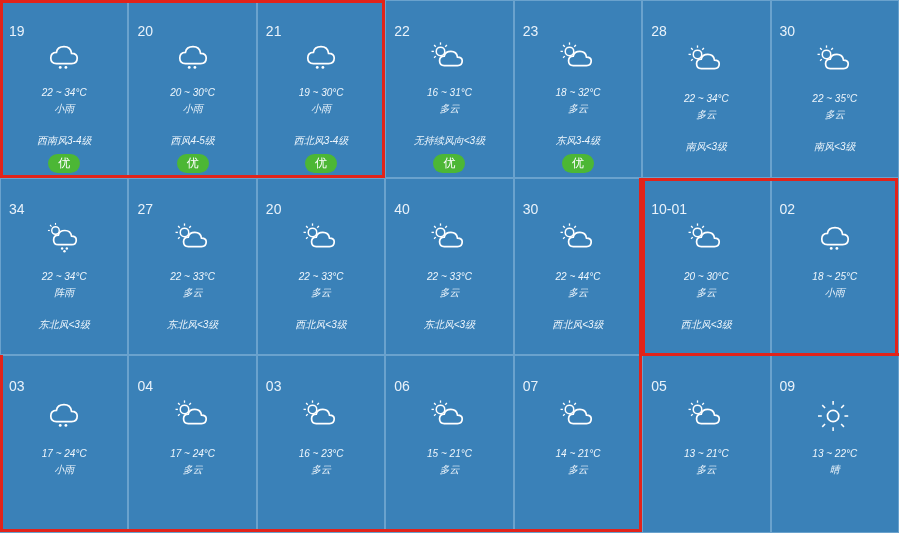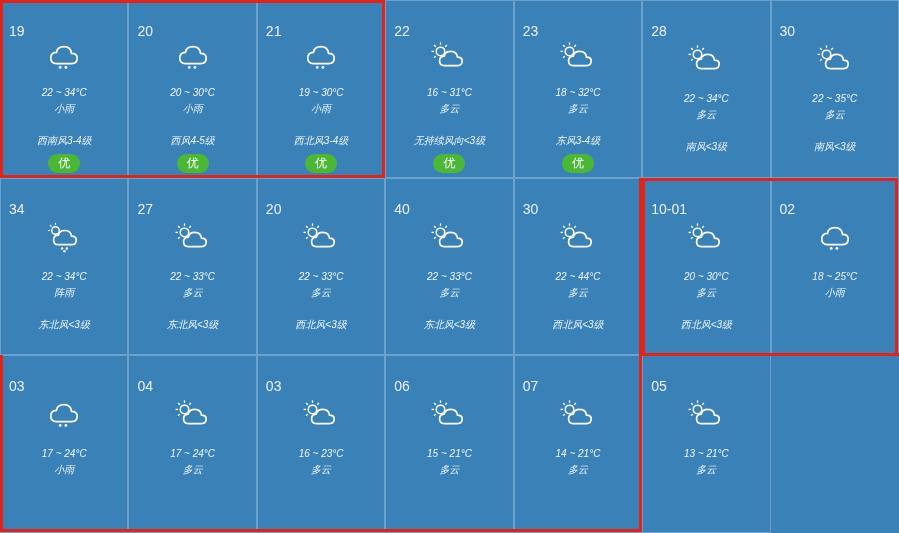--- a/index.html
+++ b/index.html
@@ -338,19 +338,29 @@
     <div class="cell">
       <div class="day">05</div>
       <div class="icon">
         <svg width="40" height="34" viewBox="-2 -2 40 36">
           <use href="#ico-partly-cloudy"></use>
         </svg>
       </div>
       <div class="temp">13 ~ 21°C</div>
       <div class="cond">多云</div>
     </div>
+    <div class="cell">
+      <div class="day">09</div>
+      <div class="icon">
+        <svg width="40" height="34" viewBox="-2 -2 40 36">
+          <use href="#ico-sunny"></use>
+        </svg>
+      </div>
+      <div class="temp">13 ~ 22°C</div>
+      <div class="cond">晴</div>
+    </div>
   </div>
 
 <div class="hl hl1"></div>
 <div class="hl hl2a"></div>
 <div class="hl hl2b"></div>
 <div class="hl hl2c"></div>
 <div class="hl hl2d"></div>
 
 </body></html>

